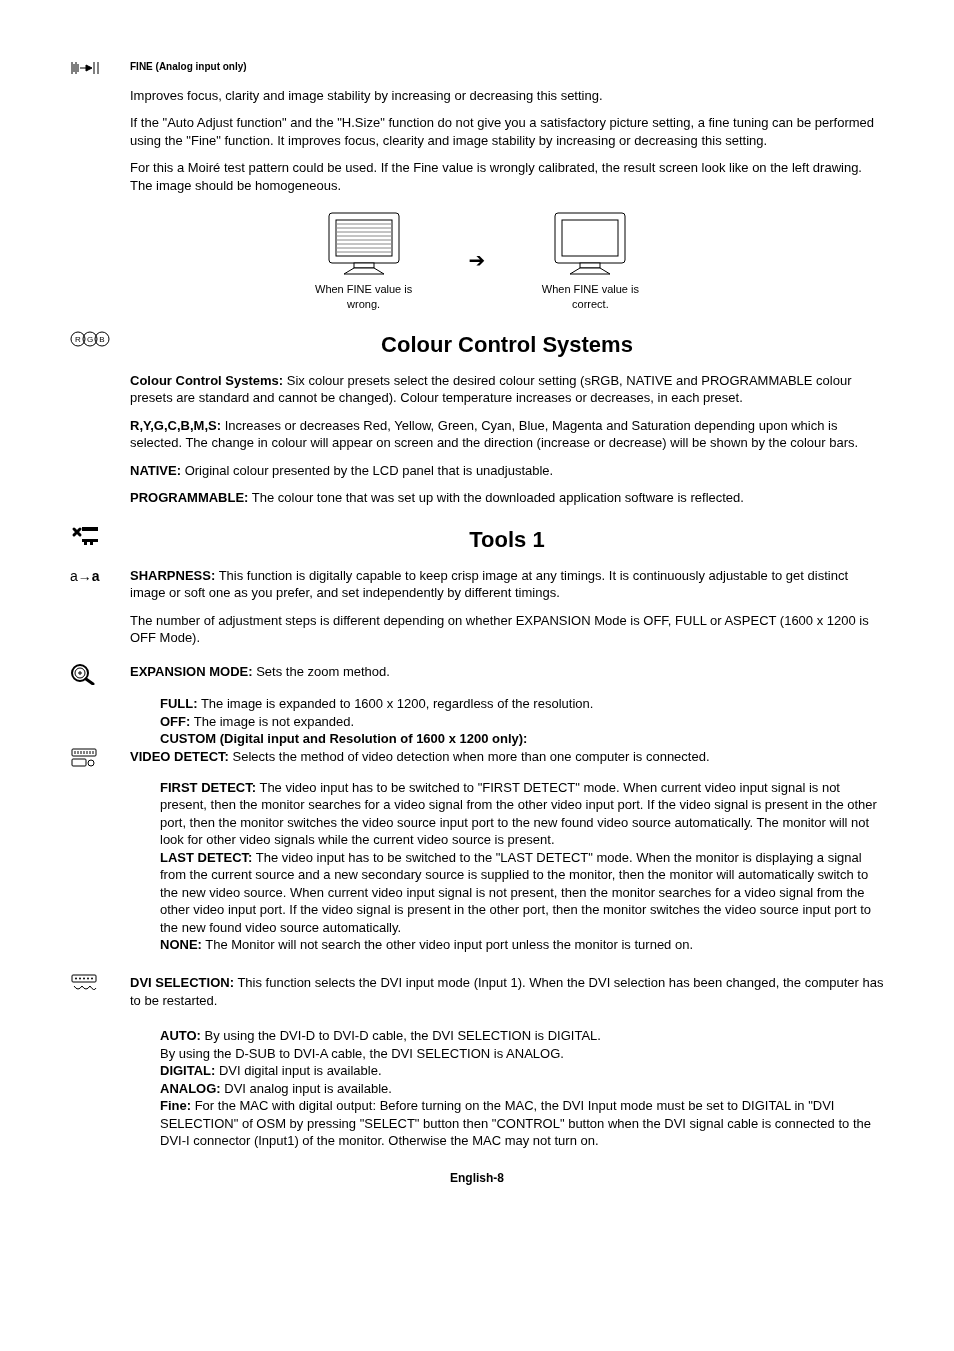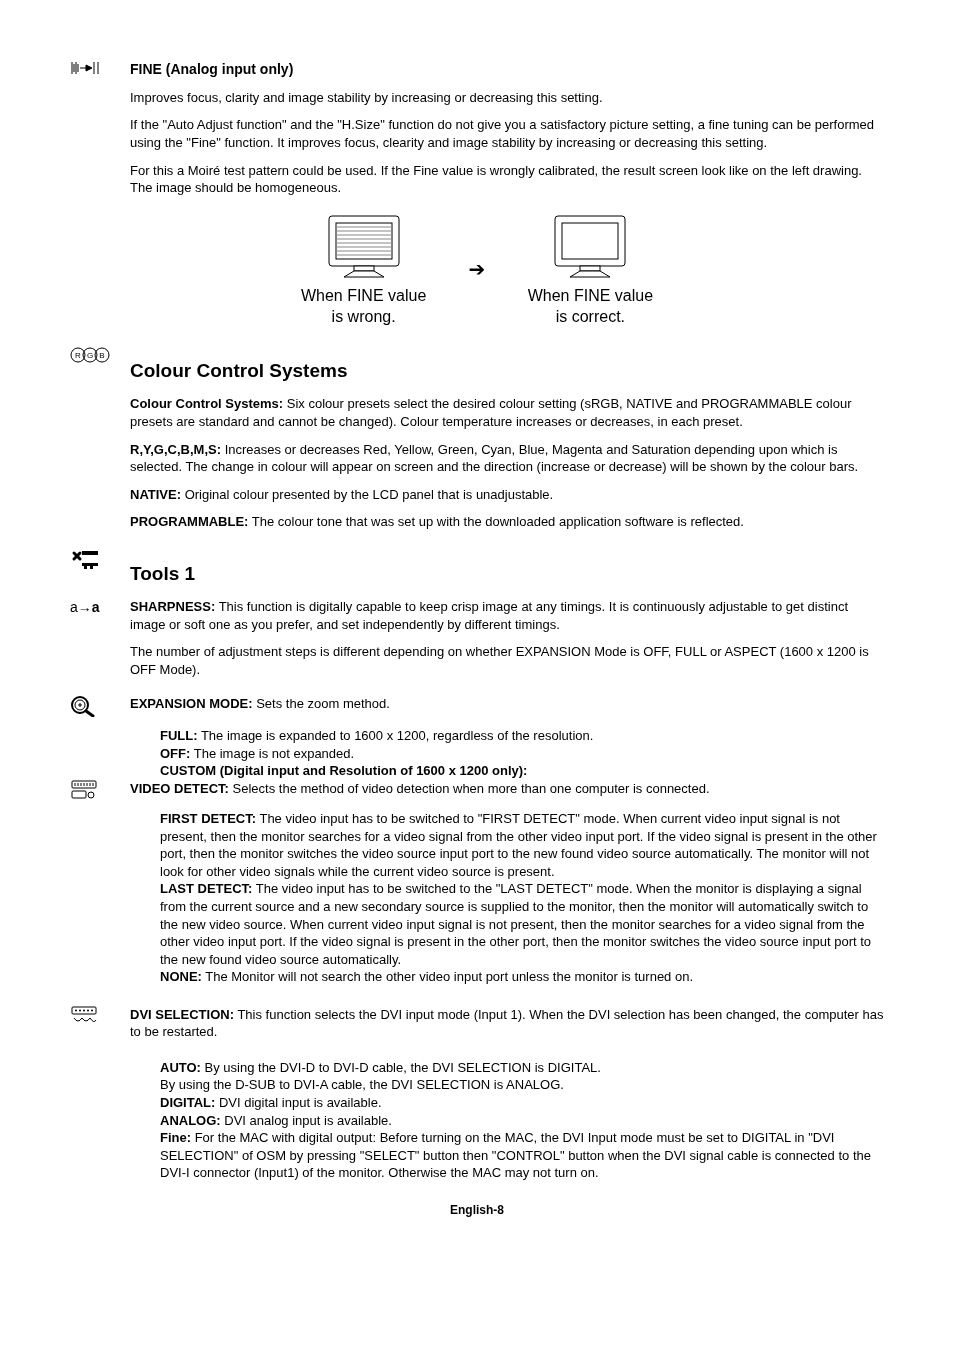--- a/index.html
+++ b/index.html
@@ -11,27 +11,27 @@
     padding: 60px 70px 40px 70px;
     width: 954px;
     box-sizing: border-box;
     line-height: 1.35;
   }
   .section-row { display: flex; align-items: flex-start; margin-bottom: 6px; }
   .icon-col { width: 60px; flex-shrink: 0; }
   .content-col { flex: 1; }
   .indent { margin-left: 60px; }
   .indent2 { margin-left: 90px; }
-  h2 { font-size: 19px; font-weight: bold; margin: 12px 0 6px 0; }
-  h3 { font-size: 14px; font-weight: bold; margin: 0 0 4px 0; }
+  h2 { font-size: 22px; font-weight: bold; margin: 0 0 6px 0; text-align: center; }
+  h3 { font-size: 10px; font-weight: bold; margin: 0 0 4px 0; }
   p { margin: 0 0 10px 0; }
   .b { font-weight: bold; }
   .footer { text-align: center; font-weight: bold; margin-top: 20px; font-size: 12px; }
   .figure-row { display: flex; justify-content: center; gap: 40px; align-items: center; margin: 14px 0 18px 0; }
-  .figure-item { text-align: center; font-size: 16px; width: 130px; }
+  .figure-item { text-align: center; font-size: 11px; width: 130px; }
   .arrow { font-size: 20px; }
   svg.monitor { display: block; margin: 0 auto 4px auto; }
   .sec-gap { margin-top: 18px; }
 </style>
 </head>
 <body>
 
 <div class="section-row">
   <div class="icon-col">
     <svg width="30" height="16" viewBox="0 0 30 16">

